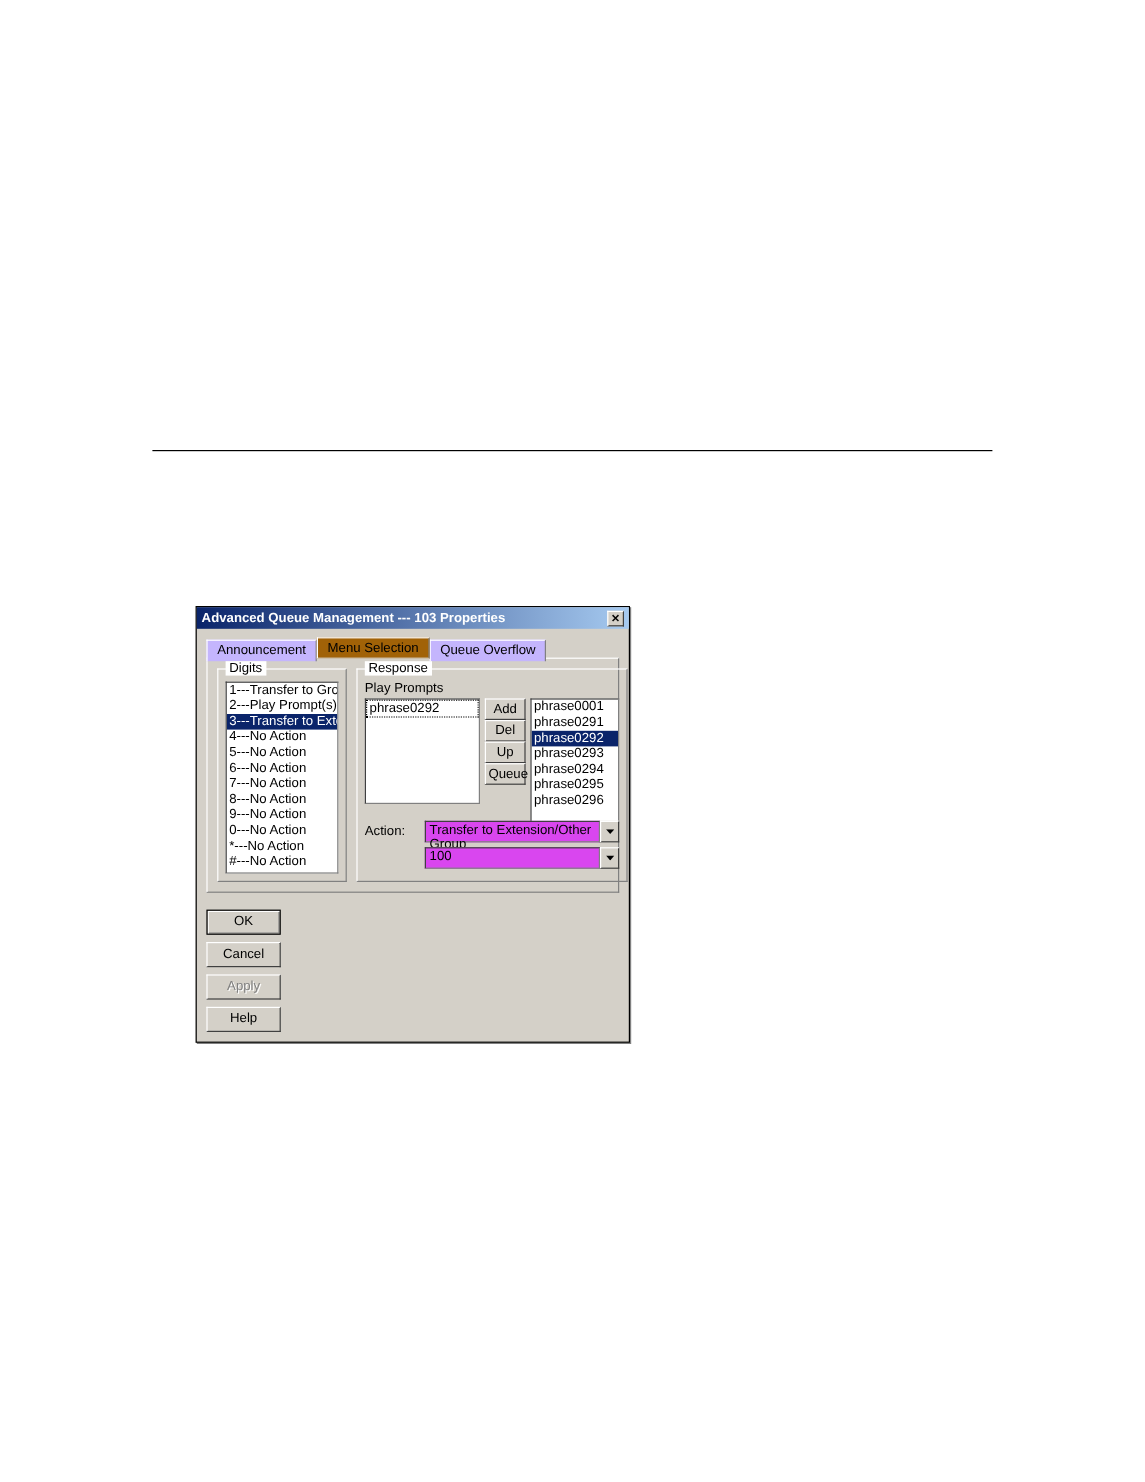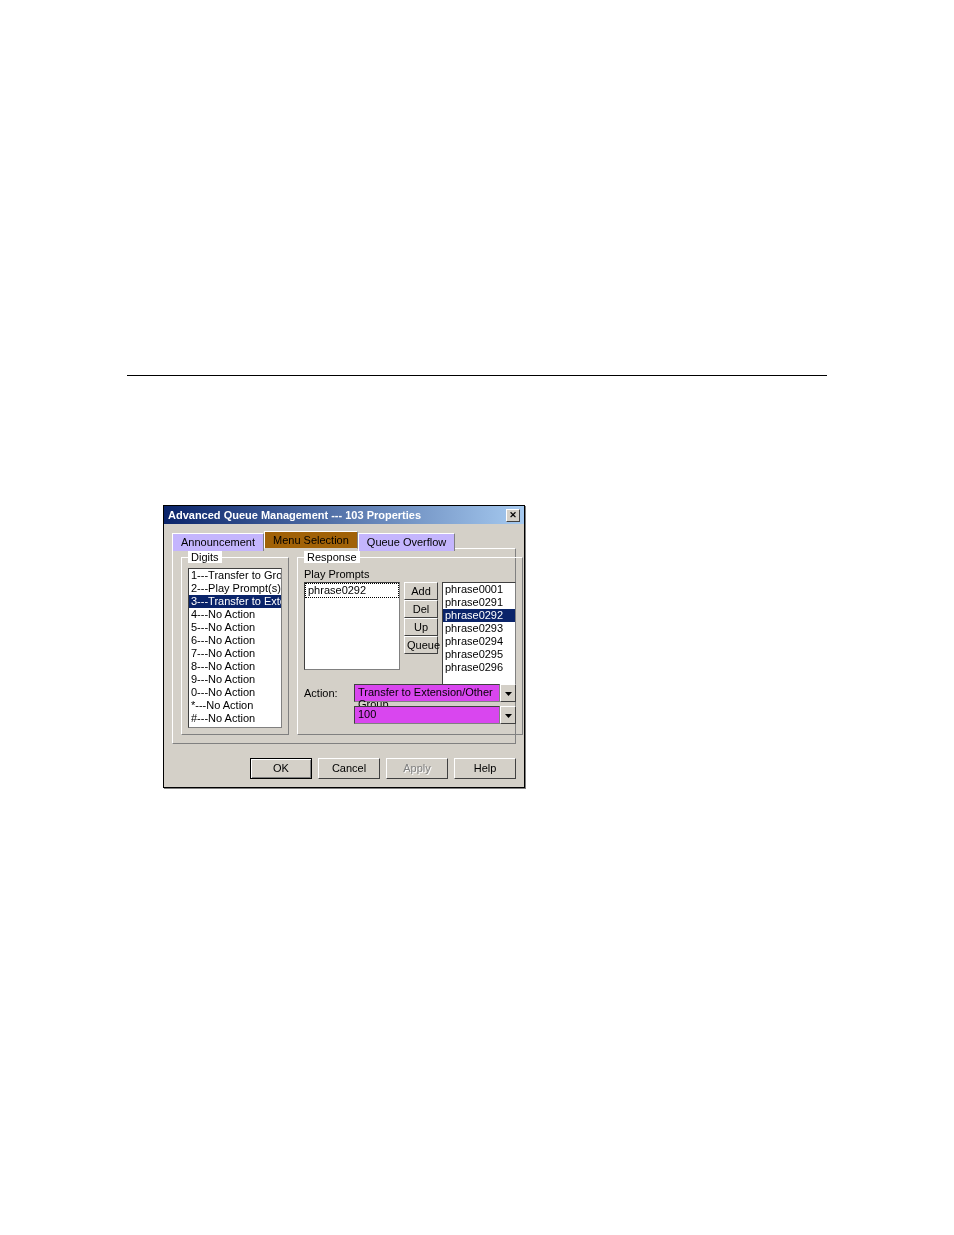--- a/index.html
+++ b/index.html
@@ -31,21 +31,21 @@
   .btn { width:34px; height:18px; background:#d4d0c8; border:1px solid #fff; border-right-color:#404040; border-bottom-color:#404040; text-align:center; line-height:16px; padding:0 2px; cursor:default; }
   .btn.small { width:34px; }
   .avail { width:74px; height:88px; }
   .avail .listbox { height:104px; }
   .action-row { display:flex; align-items:center; gap:8px; margin-top:14px; }
   .action-label { width:42px; }
   .combo { flex:1; display:flex; }
   .combo-input { flex:1; background:#d946ef; border:1px solid #808080; border-top-color:#404040; border-left-color:#404040; padding:1px 3px; height:18px; }
   .combo-btn { width:16px; height:18px; background:#d4d0c8; border:1px solid #fff; border-right-color:#404040; border-bottom-color:#404040; text-align:center; line-height:14px; }
   .combo-btn svg { width:7px; height:4px; }
-  .footer { display:flex; justify-content:flex-end; gap:6px; padding:6px 8px 8px 8px; }
+  .footer { display:flex; justify-content:flex-end; gap:6px; padding:6px 8px 8px 8px;flex-direction:column; }
   .footer .btn { width:62px; height:21px; line-height:19px; }
   .footer .btn.default { border:1px solid #000; box-shadow: inset 1px 1px 0 #fff, inset -1px -1px 0 #808080; }
   .footer .btn.disabled { color:#808080; text-shadow:1px 1px 0 #fff; }
 </style>
 </head>
 <body>
 
 <div class="hr"></div>
 
 <div class="dialog">

